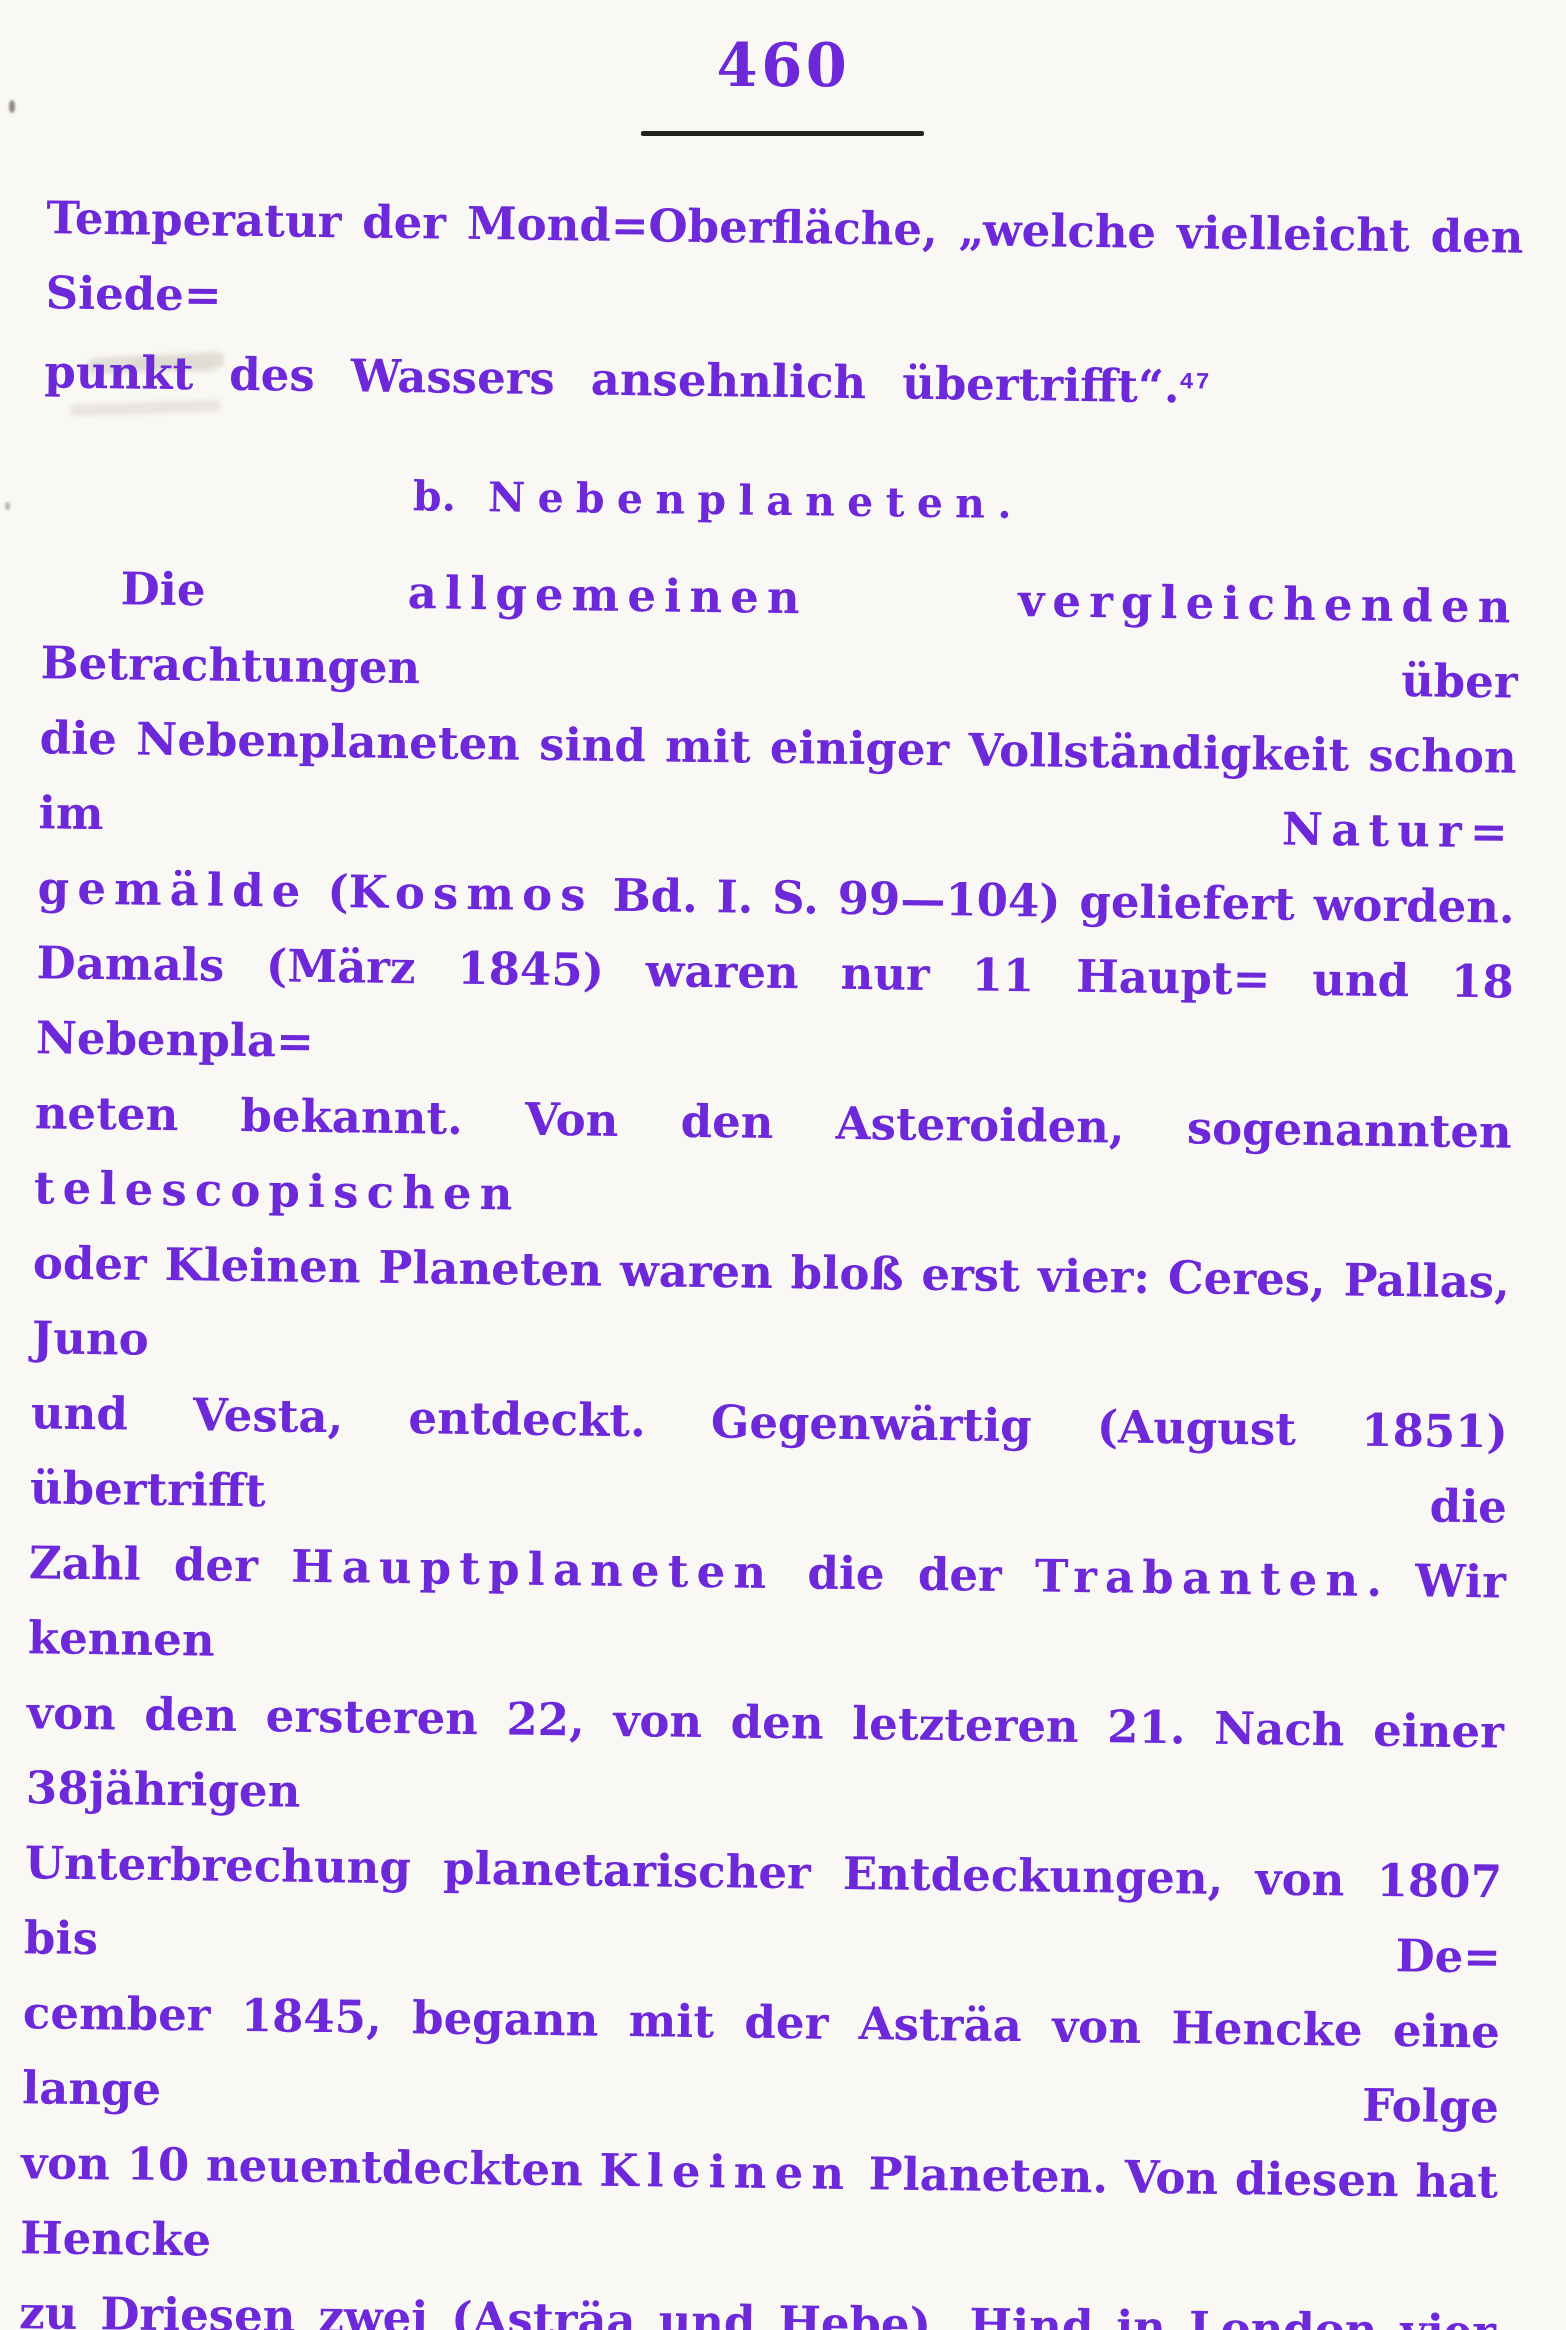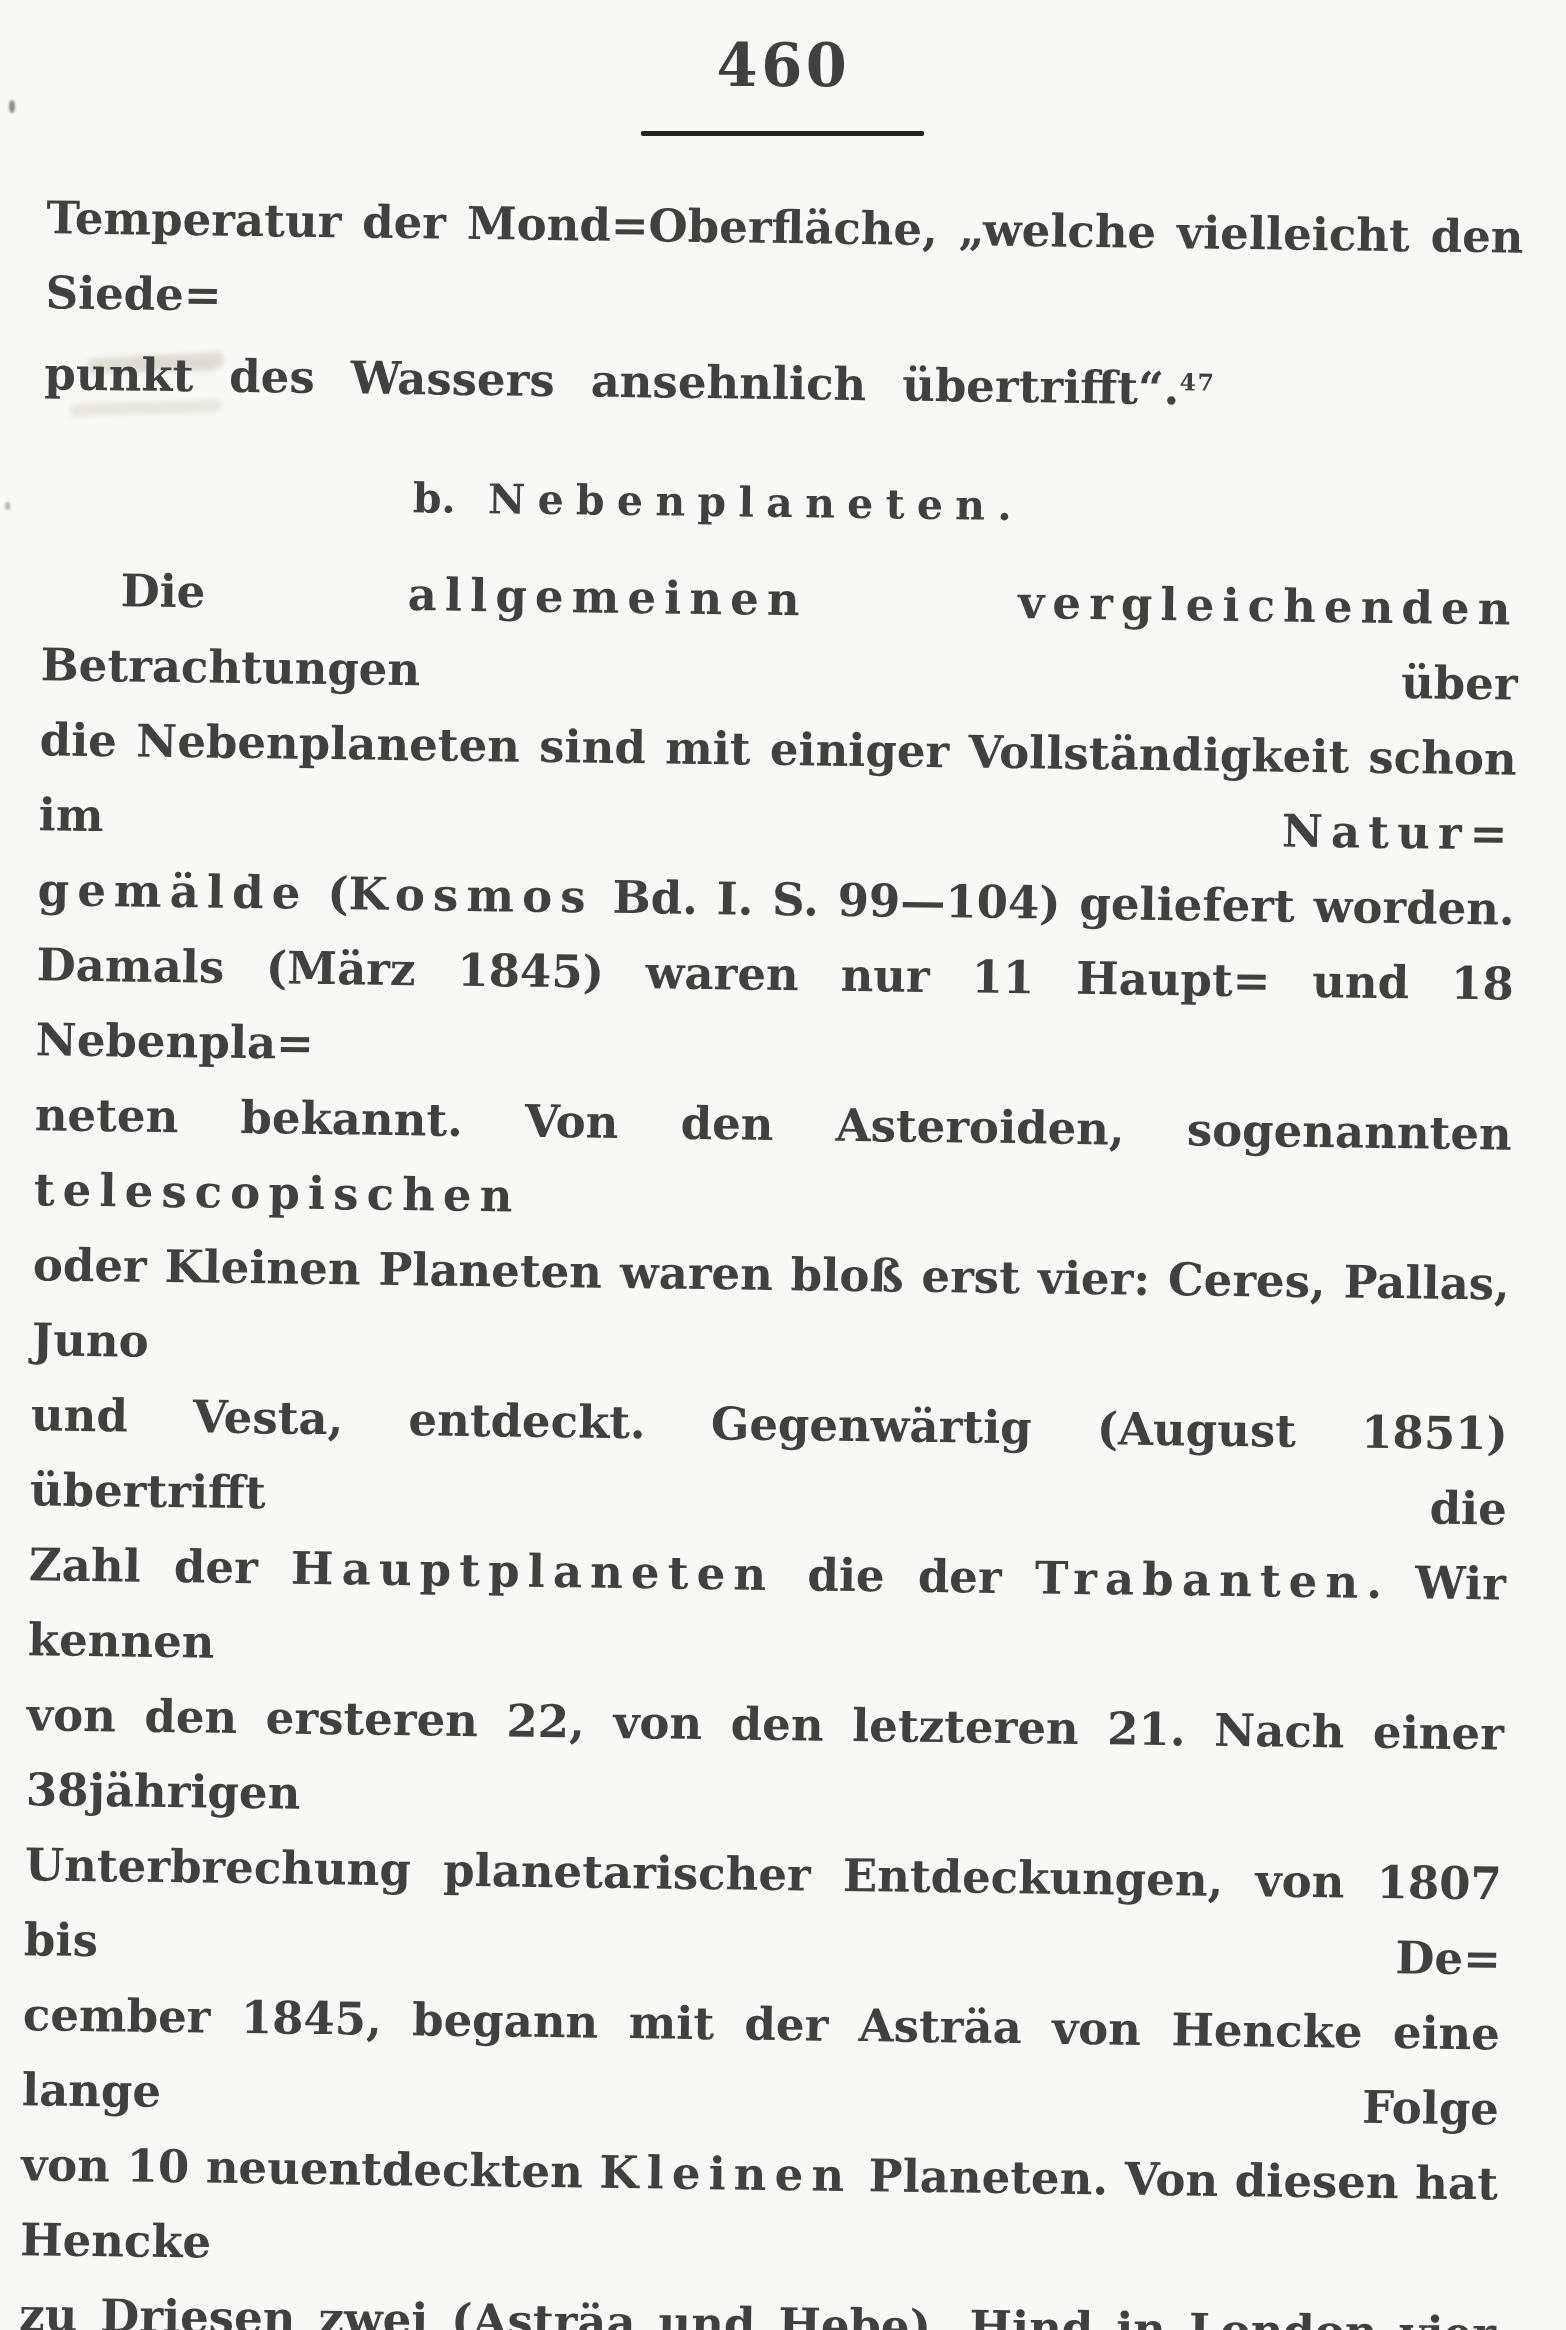--- a/index.html
+++ b/index.html
@@ -2,21 +2,21 @@
 <html style="font-size:14.3px"><head>
 <meta charset="utf-8">
 <style>
   html,body{margin:0;padding:0;background:#e9e7e2;}
   .page{
     position:relative;
     width:1567px;height:2330px;
     background:#faf8f4;
     overflow:hidden;
     font-family:"DejaVu Serif","Liberation Serif",serif;
-    color:#404040;
+    color:#6d28d9;
   }
   .page::before{
     content:'';position:absolute;inset:0;pointer-events:none;
     background:radial-gradient(120% 120% at 50% 45%, rgba(0,0,0,0) 72%, rgba(90,85,72,.09) 100%);
   }
   .page-number{
     position:absolute;top:30.5px;left:0;width:100%;
     text-align:center;font-size:59px;font-weight:700;letter-spacing:3.6px;
   }
   .header-rule{
@@ -28,21 +28,21 @@
   .body-text{
     position:absolute;left:47px;top:190px;width:1477px;
     transform:rotate(0.75deg);transform-origin:50% 0;
   }
   .line{
     font-size:45px;line-height:75px;font-weight:700;
     text-align:justify;text-align-last:justify;
   }
   .line.loose{text-align-last:left;word-spacing:0.45em;}
   .gesperrt{letter-spacing:0.18em;}
-  .sup{font-size:0.52em;vertical-align:0.60em;letter-spacing:0.08em;}
+  .sup{font-size:0.52em;vertical-align:0.60em;letter-spacing:0.08em;font-family:Liberation Mono, monospace;}
   .heading{
     margin:57px 0 34px;text-align:center;
     transform:translateX(-63px);
     font-size:41px;line-height:50px;font-weight:700;
   }
   .h-label{margin-right:32px;}
   .h-title{letter-spacing:0.30em;}
   .paragraph.indented .line:first-child{text-indent:79px;}
   .ghost{position:absolute;background:#d9d6cc;opacity:.75;filter:blur(2.7px);border-radius:5.4px;}
   #ghost-1{left:88px;top:355px;width:136px;height:16px;transform:rotate(-3deg);}

